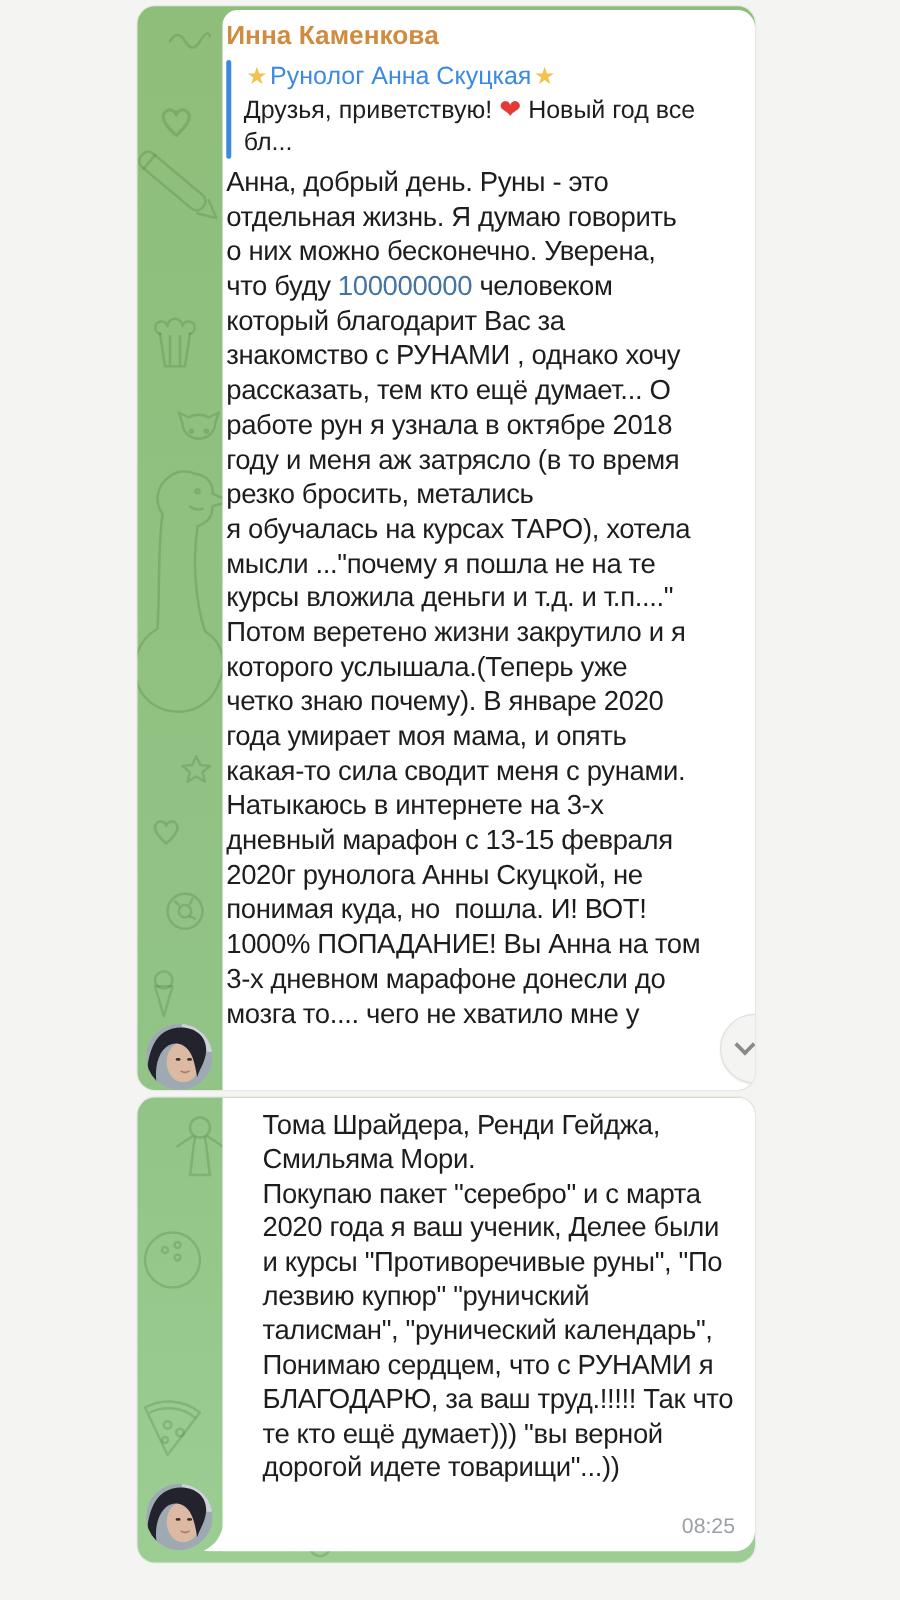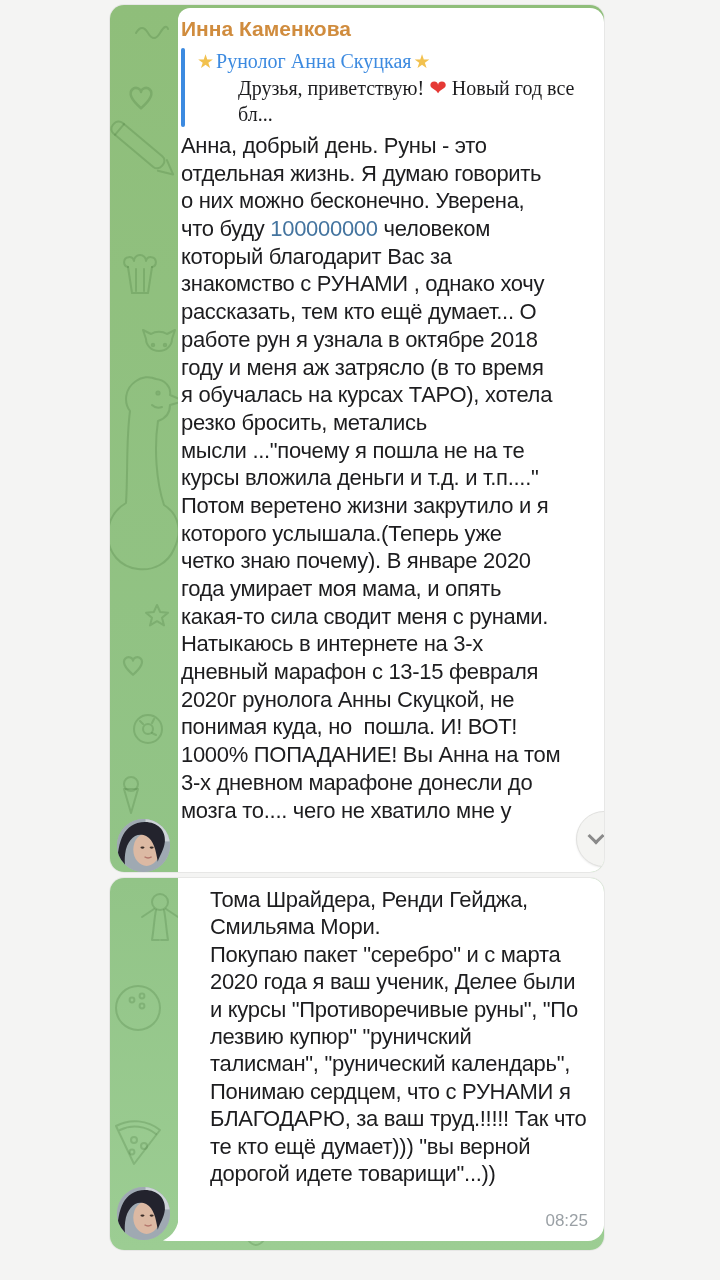--- a/index.html
+++ b/index.html
@@ -21,24 +21,24 @@
   .card1{ top:5px; height:867px; background:linear-gradient(180deg,var(--green-top),var(--green-mid)); }
   .card2{ top:878px; height:372px; background:linear-gradient(180deg,var(--green-mid),var(--green-bot)); }
   .doodles{position:absolute; inset:0;}
   .doodle{position:absolute; stroke:var(--doodle); fill:none; stroke-width:2; stroke-linecap:round; stroke-linejoin:round;}
   .bubble{ position:absolute; background:var(--bubble); }
   .bubble1{ left:68px; top:3px; right:0; bottom:0; border-radius:12px 14px 0 0; padding:8px 14px 0 3px; }
   .bubble2{ left:68px; top:0; right:0; bottom:9px; border-radius:0 0 16px 0; padding:5px 14px 8px 32px; }
   .sender{ font-size:21px; line-height:26px; font-weight:700; color:var(--sender); }
   .reply{ display:flex; margin:6px 0 2px 0; }
   .reply-bar{ width:4px; border-radius:2px; background:var(--accent); flex:0 0 4px; }
-  .reply-content{ margin-left:10px;font-family:Liberation Serif, serif; }
+  .reply-content{ margin-left:10px; }
   .reply-author{ font-size:20px; line-height:26px; font-weight:500; color:var(--accent); }
   .star{ color:var(--star); font-size:19px; padding:0 2px; }
-  .reply-snippet{ font-size:20px; line-height:26px; color:var(--text);margin-left:43px; }
+  .reply-snippet{ font-size:20px; line-height:26px; color:var(--text); }
   .heart{ color:var(--heart); font-size:21px; }
   .body1{ margin-top:5px; }
   .body2{ margin-top:3px; }
   .tl{ white-space:pre; font-size:22px; letter-spacing:-0.3px; }
   .body1 .tl{ line-height:27.7px; height:27.7px; }
   .body2 .tl{ line-height:27.4px; height:27.4px; }
   .link{ color:var(--link); }
   .time{ position:absolute; right:16px; bottom:10px; font-size:17px; color:var(--time); }
   .avatar{
     position:absolute; left:7px; width:53px; height:53px; border-radius:50%;
@@ -119,22 +119,22 @@
       <div class="body1" id="body1">
           <div class="tl">Анна, добрый день. Руны - это</div>
           <div class="tl">отдельная жизнь. Я думаю говорить</div>
           <div class="tl">о них можно бесконечно. Уверена,</div>
           <div class="tl">что буду <span class="link">100000000</span> человеком</div>
           <div class="tl">который благодарит Вас за</div>
           <div class="tl">знакомство с РУНАМИ , однако хочу</div>
           <div class="tl">рассказать, тем кто ещё думает... О</div>
           <div class="tl">работе рун я узнала в октябре 2018</div>
           <div class="tl">году и меня аж затрясло (в то время</div>
+          <div class="tl">резко бросить, метались</div>
           <div class="tl">я обучалась на курсах ТАРО), хотела</div>
-          <div class="tl">резко бросить, метались</div>
           <div class="tl">мысли ..."почему я пошла не на те</div>
           <div class="tl">курсы вложила деньги и т.д. и т.п...."</div>
           <div class="tl">Потом веретено жизни закрутило и я</div>
           <div class="tl">которого услышала.(Теперь уже</div>
           <div class="tl">четко знаю почему). В январе 2020</div>
           <div class="tl">года умирает моя мама, и опять</div>
           <div class="tl">какая-то сила сводит меня с рунами.</div>
           <div class="tl">Натыкаюсь в интернете на 3-х</div>
           <div class="tl">дневный марафон с 13-15 февраля</div>
           <div class="tl">2020г рунолога Анны Скуцкой, не</div>

